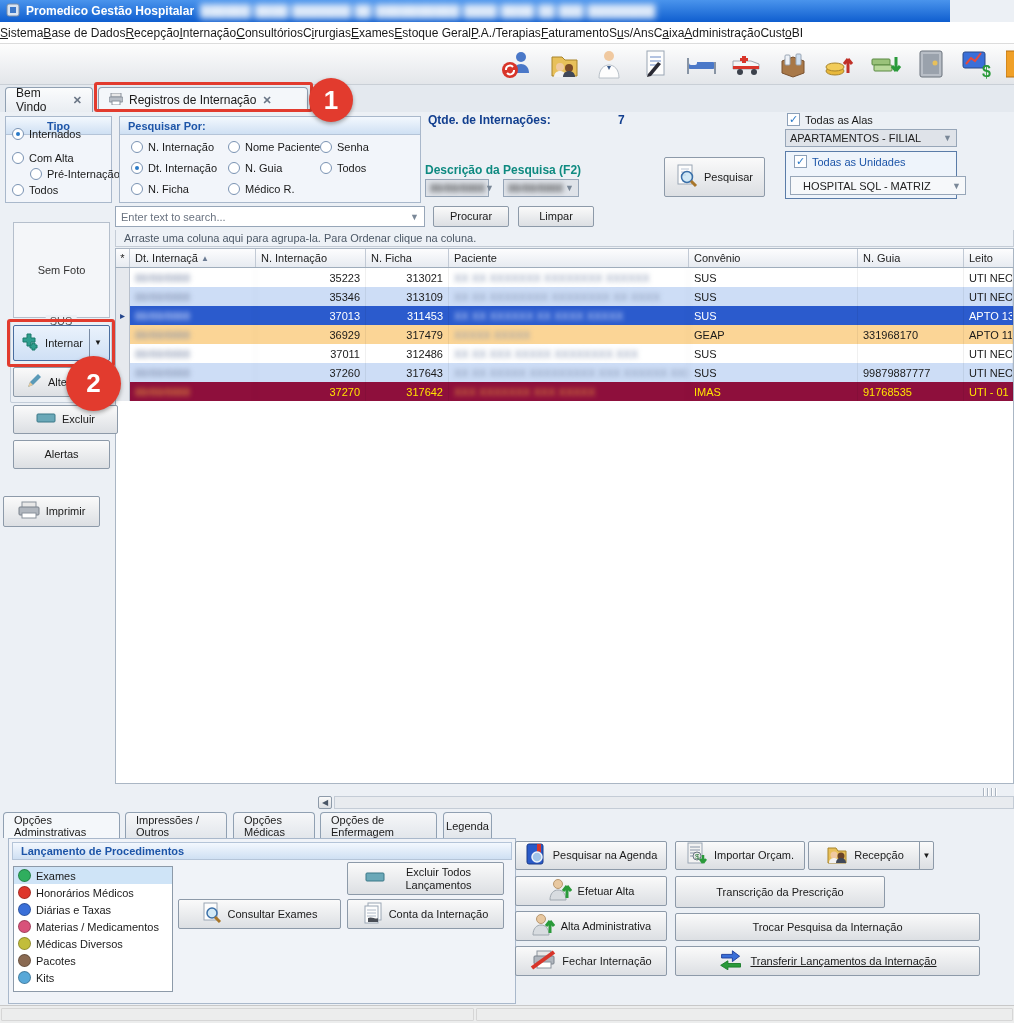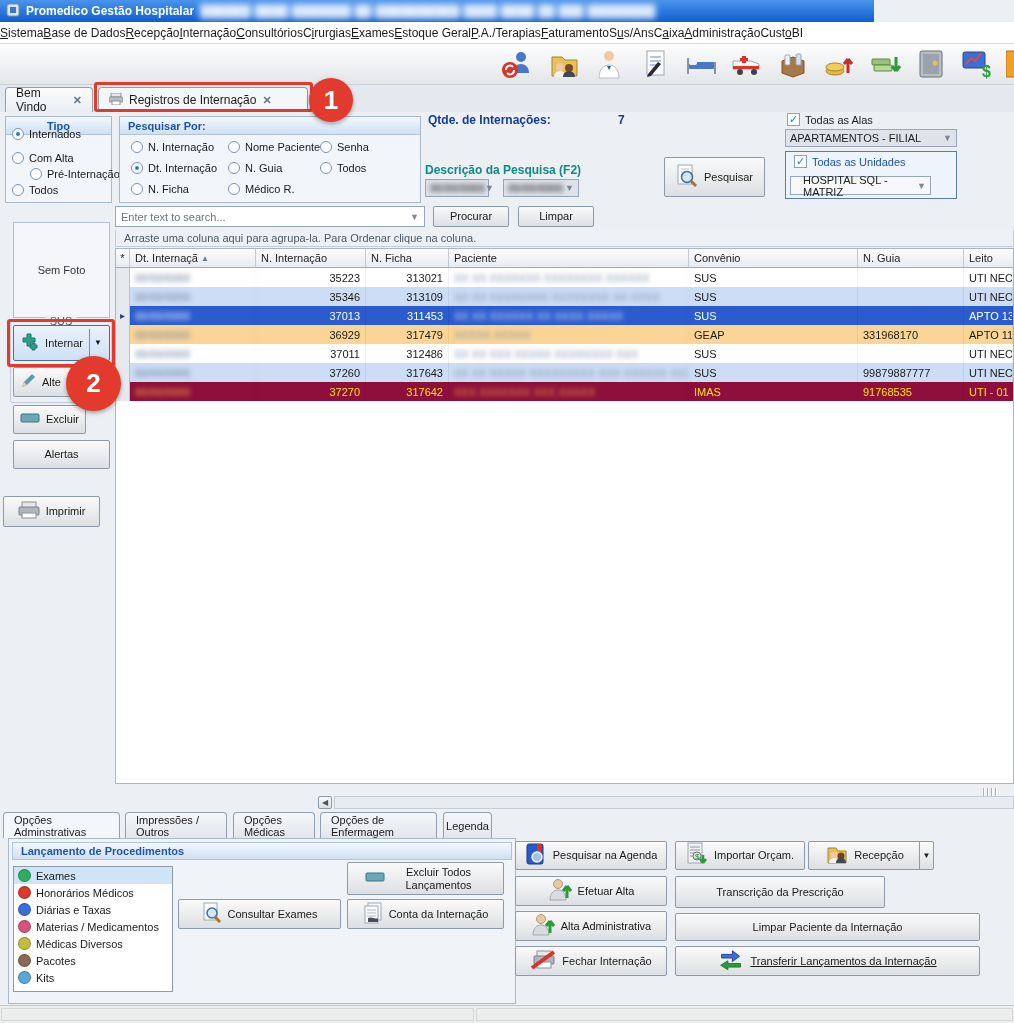--- a/index.html
+++ b/index.html
@@ -8,21 +8,21 @@
     --row-orange:#fbd596; --row-maroon:#8e0f3c; --yellow-text:#ffe400;
   }
   *{margin:0;padding:0;box-sizing:border-box;}
   body{font-family:"Liberation Sans",sans-serif;background:#888;}
   .win{position:relative;width:1014px;height:1023px;background:#ecf0f5;overflow:hidden;
        font-size:11px;color:#1a1a1a;}
   .abs{position:absolute;}
   u{text-decoration:underline;}
 
   
-  .titlebar{left:0;top:0;width:874px;height:22px;
+  .titlebar{left:0;top:0;width:950px;height:22px;
     background:linear-gradient(#4a94ec,#0f5ecf);color:#fff;font-size:12px;font-weight:bold;
     display:flex;align-items:center;padding:0 6px;gap:6px;}
   .blur3{filter:blur(3px);} .blur2{filter:blur(2.4px);}
   .title-redacted{font-weight:normal;opacity:.85;}
 
   
   .menubar{left:0;top:22px;width:1014px;height:22px;background:#fff;border-bottom:1px solid #dcdcdc;
     display:flex;align-items:center;font-size:12px;}
   .mitem{padding:3px 0;cursor:default;}
 
@@ -337,21 +337,21 @@
     </label>
   <div class="abs combo" style="left:785px;top:129px;width:172px;height:18px;">
     <span>APARTAMENTOS - FILIAL</span>
       <span class="arr">▼</span>
   </div>
   <div class="abs" style="left:785px;top:151px;width:172px;height:48px;border:1px solid #5a7ca8;background:#eef4fb;">
     <label class="opt" style="left:8px;top:3px;color:#1d55a8;">
         <span class="check">✓</span>
         <span>Todas as Unidades</span>
       </label>
-    <div class="combo white" style="position:absolute;left:4px;top:24px;width:141px;height:19px;padding-left:12px;">
+    <div class="combo white" style="position:absolute;left:4px;top:24px;width:176px;height:19px;padding-left:12px;">
       <span>HOSPITAL SQL - MATRIZ</span>
         <span class="arr">▼</span>
     </div>
   </div>
 
   <div class="abs searchbox" style="left:115px;top:206px;width:310px;height:21px;">
     <span>Enter text to search...</span>
     <span class="arr" style="color:#7a8898;font-size:9px;">▼</span>
   </div>
   <div class="abs btn" style="left:433px;top:206px;width:76px;height:21px;">
@@ -461,29 +461,29 @@
     <span class="lbl">SUS</span>
   </div>
   <div class="abs btn" style="left:13px;top:325px;width:97px;height:36px;background:linear-gradient(#eaf2fc,#cfe0f5);border-color:#4a6ea0;">
     <span class="ic"><svg width="18" height="18">
           <path d="M6 1h4v4h4v4h-4v4H6V9H2V5h4z" fill="#2e9e8e" stroke="#1a7a6a"></path>
           <path d="M11 10h3v2h2v3h-2v2h-3v-2h-2v-3h2z" fill="#2e9e8e" stroke="#1a7a6a"></path>
         </svg></span>
     <span>Internar</span>
     <span style="border-left:1px solid #7a8ca5;height:28px;display:flex;align-items:center;padding-left:4px;font-size:8px;">▼</span>
   </div>
-  <div class="abs btn" style="left:13px;top:367px;width:97px;height:30px;justify-content:center;padding:0 6px;">
+  <div class="abs btn" style="left:13px;top:367px;width:97px;height:30px;justify-content:center;padding:0 12px;">
     <span class="ic"><svg width="16" height="16">
           <path d="M2 14l2-5 8-8 3 3-8 8z" fill="#5a9ab8"></path>
           <path d="M2 14l2-5 3 3z" fill="#e8c89a"></path>
         </svg></span>
     <span>Alte</span>
     <span style="margin-left:auto;">ali.</span>
   </div>
-  <div class="abs btn" style="left:13px;top:405px;width:73px;height:29px;align-items:center;">
+  <div class="abs btn" style="left:13px;top:405px;width:105px;height:29px;align-items:center;">
     <span class="ic"><svg width="20" height="10">
           <rect x="1" y="1" width="18" height="8" rx="1" fill="#6aa8b8" stroke="#3a7888"></rect>
         </svg></span>
     <span>Excluir</span>
   </div>
   <div class="abs btn" style="left:13px;top:440px;width:97px;height:29px;">
       <span>Alertas</span>
     </div>
   <div class="abs btn" style="left:3px;top:476px;width:97px;height:31px;margin-top:20px;">
     <span class="ic"><svg width="22" height="18">
@@ -609,21 +609,21 @@
 
   <div class="abs btn" style="left:515px;top:911px;width:152px;height:30px;">
     <span class="ic"><svg width="24" height="24">
           <circle cx="10" cy="6" r="4.5" fill="#e8c8a0" stroke="#b89870"></circle>
           <path d="M2 22c0-7 4-10 8-10s8 3 8 10z" fill="#d8dce0" stroke="#a0a8b0"></path>
           <path d="M19 20V8m0 0l-4 5m4-5l4 5" stroke="#2a9a3a" stroke-width="3" fill="none"></path>
         </svg></span>
     <span>Alta Administrativa</span>
   </div>
   <div class="abs btn" style="left:675px;top:913px;width:305px;height:28px;">
-      <span>Limpar Paciente da Internação</span>
+      <span>Trocar Pesquisa da Internação</span>
     </div>
 
   <div class="abs btn" style="left:515px;top:946px;width:152px;height:30px;">
     <span class="ic"><svg width="26" height="22">
           <rect x="7" y="2" width="14" height="6" fill="#e8e8e8" stroke="#8a929c"></rect>
           <rect x="4" y="7" width="20" height="8" rx="1" fill="#b0b6be" stroke="#7a828c"></rect>
           <rect x="7" y="13" width="14" height="6" fill="#fff" stroke="#8a929c"></rect>
           <path d="M2 19L24 3" stroke="#d8352a" stroke-width="4"></path>
         </svg></span>
     <span>Fechar Internação</span>

